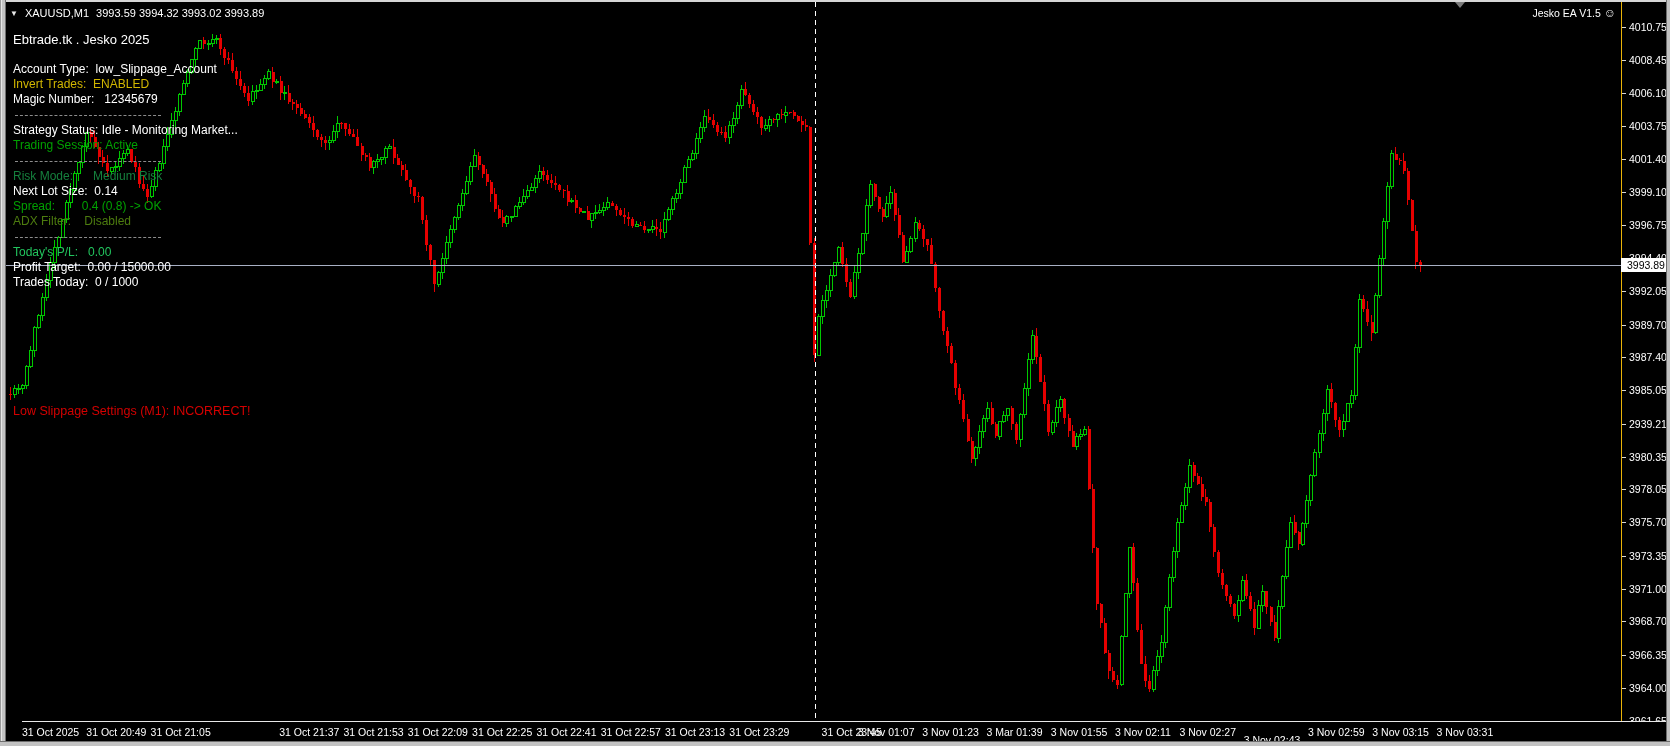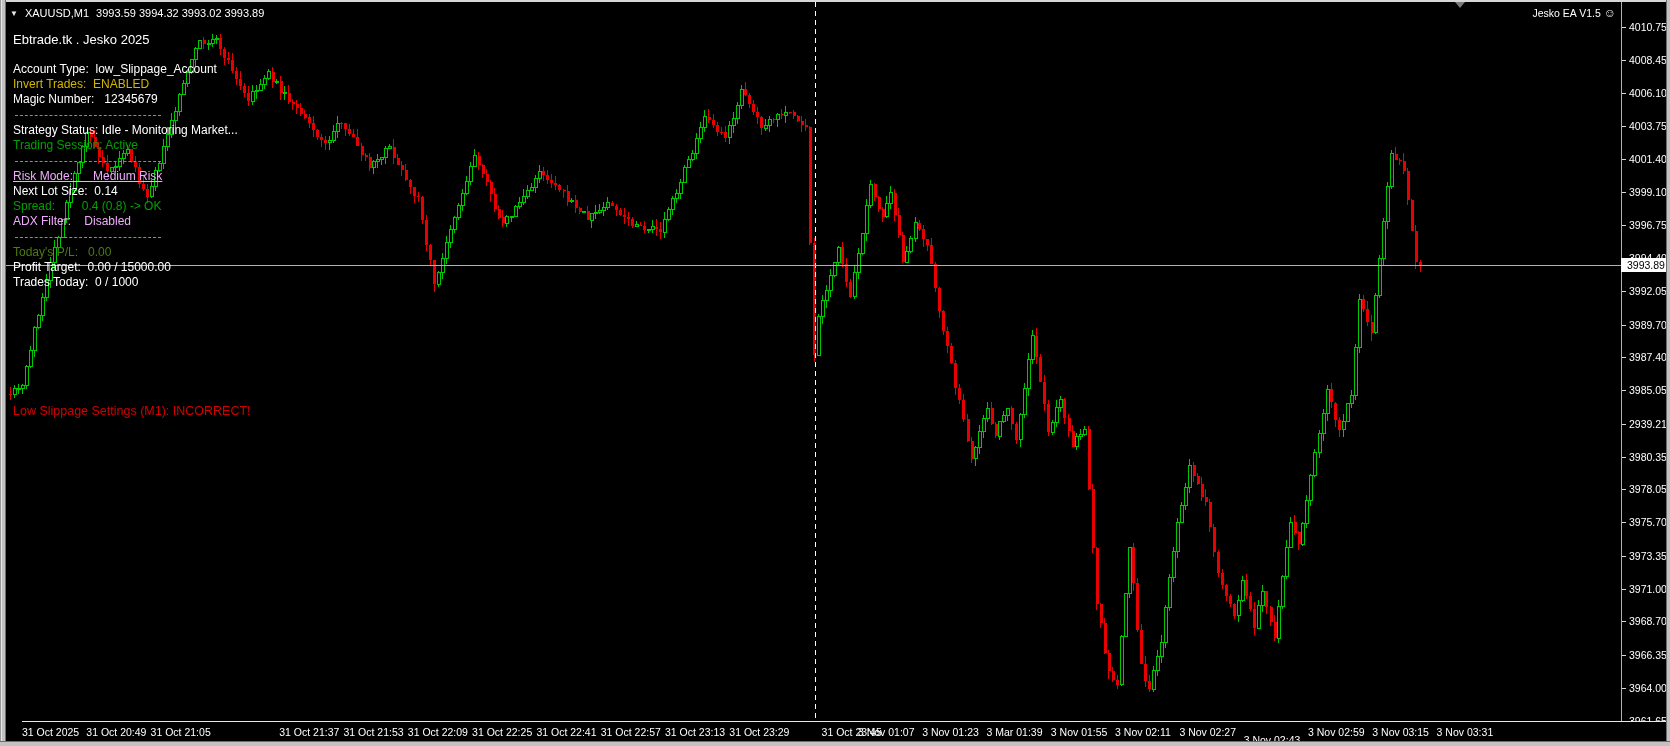--- a/index.html
+++ b/index.html
@@ -797,28 +797,28 @@
       <div class="pline" style="color: rgb(210, 183, 0);">Invert Trades:  ENABLED</div>
       <div class="pline" style="color: rgb(255, 255, 255);">Magic Number:   12345679</div>
       <div class="psep-row">
         <div class="psep"></div>
       </div>
       <div class="pline" style="color: rgb(255, 255, 255);">Strategy Status: Idle - Monitoring Market...</div>
       <div class="pline" style="color: rgb(0, 160, 0);">Trading Session: Active</div>
       <div class="psep-row">
         <div class="psep"></div>
       </div>
-      <div class="pline" style="color: #f0abfc; text-decoration: underline;">Risk Mode:      Medium Risk</div>
+      <div class="pline" style="color: #15803d;">Risk Mode:      Medium Risk</div>
       <div class="pline" style="color: rgb(255, 255, 255);">Next Lot Size:  0.14</div>
       <div class="pline" style="color: rgb(0, 160, 0);">Spread:        0.4 (0.8) -&gt; OK</div>
-      <div class="pline" style="color: #f0abfc;">ADX Filter:    Disabled</div>
+      <div class="pline" style="color: #4d7c0f;">ADX Filter:    Disabled</div>
       <div class="psep-row">
         <div class="psep"></div>
       </div>
-      <div class="pline" style="color: #4d7c0f;">Today's P/L:   0.00</div>
+      <div class="pline" style="color: #22c55e;">Today's P/L:   0.00</div>
       <div class="pline" style="color: rgb(255, 255, 255);">Profit Target:  0.00 / 15000.00</div>
       <div class="pline" style="color: rgb(255, 255, 255);">Trades Today:  0 / 1000</div>
     </div>
 
   <div class="warning">Low Slippage Settings (M1): INCORRECT!</div>
 
   <div class="price-axis" id="price-axis">
       <div class="ptick" style="top: 25px;"></div>
       <div class="pticklabel" style="top: 19px;">4010.75</div>
       <div class="ptick" style="top: 57.5px;"></div>

